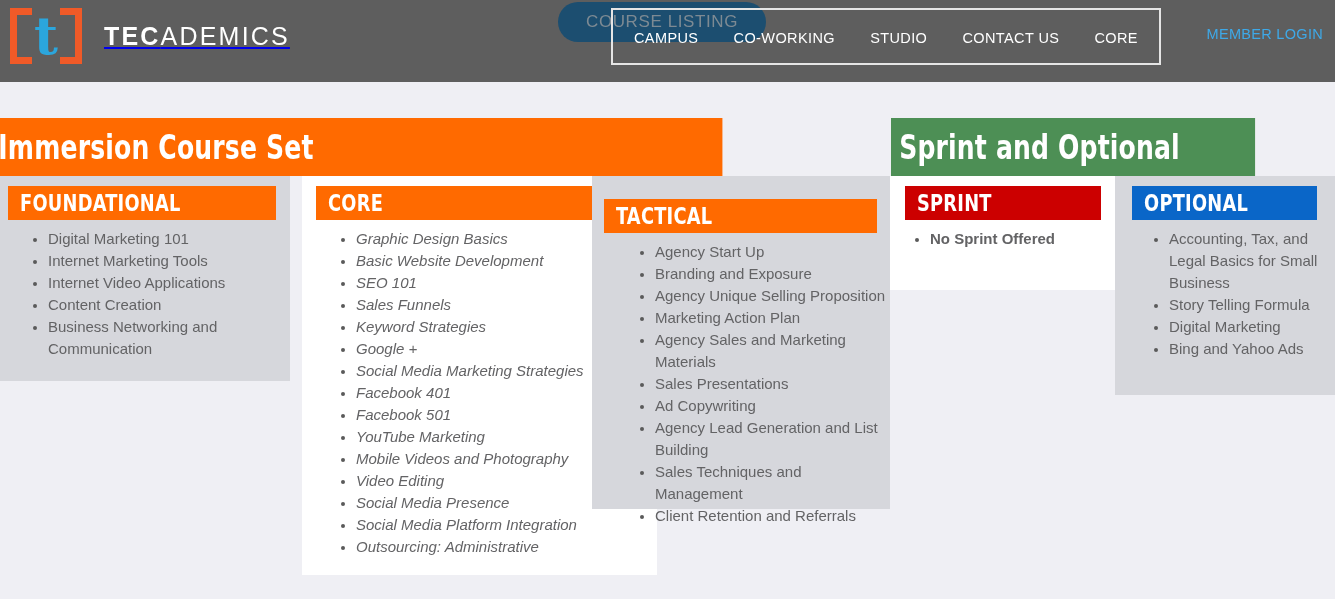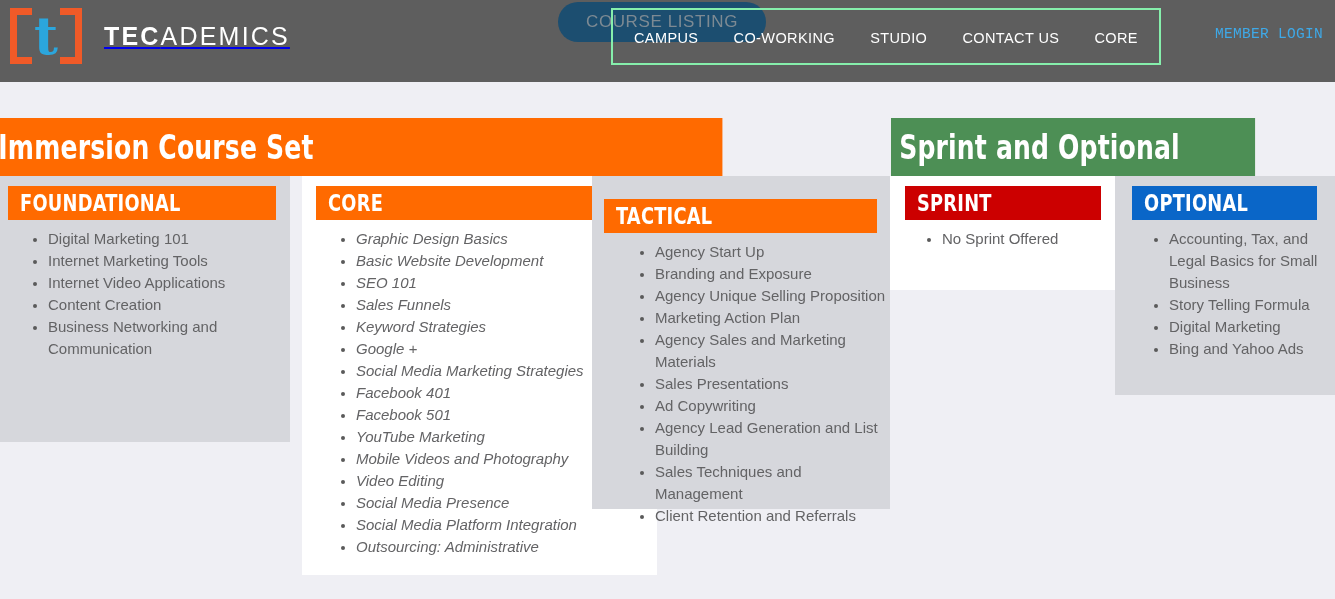--- a/index.html
+++ b/index.html
@@ -52,38 +52,38 @@
     background: #1c4e70;
     border-radius: 20px;
     color: #7d8a93;
     font-size: 17px; letter-spacing: .6px;
     display: flex; align-items: center; justify-content: center;
     white-space: nowrap;
   }
   .nav-box {
     position: absolute; left: 611px; top: 8px;
     width: 550px; height: 57px;
-    border: 2px solid #86efac;
+    border: 2px solid #e5e5e5;
   }
   .nav-list {
     position: absolute; left: 0; top: 19px;
     width: 100%;
     display: flex; align-items: center; justify-content: space-between;
     padding: 0 21px;
     list-style: none;
   }
   .nav-list li a {
     color: #ffffff; text-decoration: none;
     font-size: 14.5px; letter-spacing: .4px;
     white-space: nowrap;
   }
   .member-login {
     position: absolute; right: 12px; top: 26px;
     color: #3ea9e8; font-size: 14.5px; letter-spacing: .3px;
-    text-decoration: none; white-space: nowrap; font-family: Liberation Mono, monospace;
+    text-decoration: none; white-space: nowrap;
   }
 
   
   .banner-row { position: relative; height: 58px; margin-top: 36px; }
   .banner {
     position: absolute; top: 0; height: 58px;
     display: flex; align-items: center;
     color: #ffffff;
     font-family: "Liberation Sans Narrow", "DejaVu Sans Condensed", "Liberation Sans", sans-serif;
     font-size: 34px; font-weight: 700;
@@ -94,21 +94,21 @@
   .banner.immersion { left: 0; width: 881px; background: #ff6a00; padding-left: 0px; }
   .banner.sprint    { left: 891px; width: 444px; background: #4d8f55; padding-left: 10px; }
   .banner.immersion > span { margin-left: -2px; }
 
   
   .columns { position: relative; height: 413px; }
   .col { position: absolute; top: 0; }
   .col.gray  { background: #d6d7dc; }
   .col.white { background: #ffffff; }
 
-  .col-foundational { left: 0;    width: 290px; height: 266px; }
+  .col-foundational { left: 0;    width: 290px; height: 205px; }
   .col-core         { left: 302px; width: 355px; height: 399px; }
   .col-tactical     { left: 592px; width: 298px; height: 333px; }
   .col-sprint       { left: 890px; width: 225px; height: 114px; }
   .col-optional     { left: 1115px; width: 220px; height: 219px; }
 
   .col-head {
     height: 34px;
     display: flex; align-items: center;
     padding-left: 12px;
     color: #ffffff;
@@ -127,21 +127,21 @@
   .col-tactical    .col-head-wrap { padding: 23px 13px 0 12px; }
   .col-sprint      .col-head-wrap { padding: 10px 14px 0 15px; }
   .col-optional    .col-head-wrap { padding: 10px 18px 0 17px; }
 
   ul.course-list {
     margin: 8px 0 0 0;
     padding-left: 48px;
     list-style: disc;
     color: #636365;
   }
-  .col-sprint ul.course-list { padding-left: 52px; }
+  .col-sprint ul.course-list { padding-left: 40px; font-weight: bold; }
   .col-optional ul.course-list { padding-left: 54px; }
   .col-tactical ul.course-list { padding-left: 50px; margin-left: 13px; }
   .col-core ul.course-list { padding-left: 54px; font-style: italic; }
 
   ul.course-list li {
     font-size: 15px;
     line-height: 22px;
     color: #636365;
     margin-bottom: 0px;
   }

